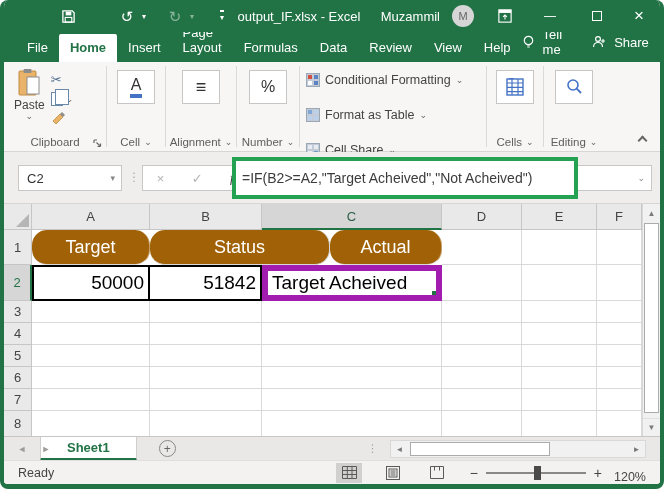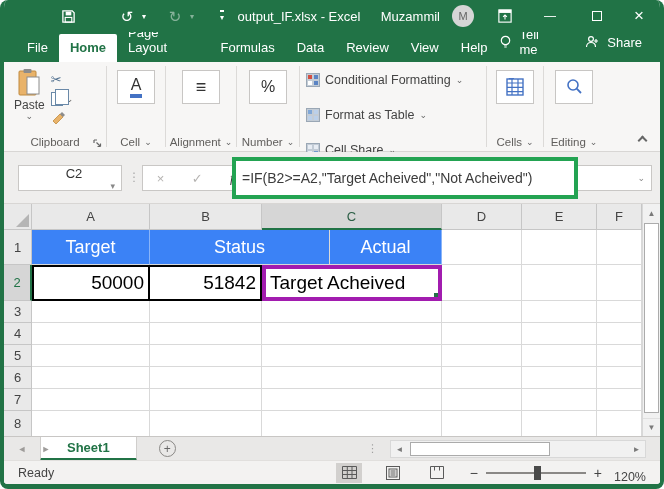--- a/index.html
+++ b/index.html
@@ -48,21 +48,21 @@
   .styles-item { display:flex; align-items:center; gap:5px; font-size:12.5px; color:#444; white-space:nowrap; }
   .mini-grid { width:14px; height:14px; display:grid; grid-template-columns:1fr 1fr; grid-template-rows:1fr 1fr; border:1px solid #9AA7B5; background:#fff; }
   .mini-grid i { border:0.5px solid #C3CCD6; }
   .cf1 { background:#D34F42; } .cf2 { background:#5B84C4; } .cf3 { background:#fff; } .cf4 { background:#5B84C4; }
   .ft i { background:#BBD0EA; } .ft i:nth-child(1){ background:#7FA7D8; }
   .cs i { background:#E8EDF4; } .cs i:nth-child(4){ background:#6F98CB; }
   #collapse-ribbon { position:absolute; right:12px; bottom:8px; width:9px; height:9px; }
   #collapse-ribbon span { display:block; width:7px; height:7px; border:solid #666; border-width:2px 0 0 2px; transform:rotate(45deg); margin-top:3px; }
   
   #formulabar { position:relative; height:52px; background:#EFEEED; border-bottom:1px solid #D8D6D4; }
-  #namebox { position:absolute; left:14px; top:13px; width:104px; height:26px; background:#fff; border:1px solid #C9C7C5; display:flex; align-items:center; font-size:13px; color:#333; padding-left:8px;flex-direction:column; }
+  #namebox { position:absolute; left:14px; top:13px; width:104px; height:26px; background:#fff; border:1px solid #C9C7C5; display:flex; align-items:center; font-size:13px; color:#333; padding-left:8px; }
   #namebox .dd { margin-left:auto; padding-right:6px; color:#888; font-size:9px; }
   #fb-dots { position:absolute; left:124px; top:18px; color:#AAA; font-size:12px; letter-spacing:0; }
   #fxcluster { position:absolute; left:138px; top:13px; width:112px; height:26px; background:#fff; border:1px solid #C9C7C5; display:flex; align-items:center; justify-content:space-around; }
   #fxcluster .g { color:#B5B3B1; font-size:13px; }
   #fxcluster .fx { color:#3B3B3B; font-style:italic; font-size:13px; font-family:"Liberation Serif", serif; }
   #formulafield { position:absolute; left:250px; top:13px; width:398px; height:26px; background:#fff; border:1px solid #C9C7C5; }
   #formulafield .dd { position:absolute; right:6px; top:7px; color:#888; font-size:9px; }
   #formula-annotation { position:absolute; left:228px; top:5px; width:346px; height:42px; border:4px solid #23A352; background:#fff; display:flex; align-items:center; z-index:5; }
   #formula-annotation .ftext { font-size:14px; color:#3C3C3C; padding-left:6px; white-space:nowrap; }
   
@@ -70,26 +70,26 @@
   .gr { display:flex; }
   .c { flex:none; border-right:1px solid #D9D9D9; border-bottom:1px solid #D9D9D9; background:#fff; overflow:hidden; }
   .w0{width:28px;} .w1{width:118px;} .w2{width:112px;} .w3{width:180px;} .w4{width:80px;} .w5{width:75px;} .w6{width:45px;}
   .hc { background:#E9E9E9; border-right:1px solid #C6C6C6; border-bottom:1px solid #C6C6C6; color:#444; font-size:13px; display:flex; align-items:center; justify-content:center; }
   .ghead { height:26px; }
   .r1 { height:35px; } .r2 { height:36px; } .rs { height:22px; } .r8 { height:26px; }
   .corner { position:relative; background:#E9E9E9; border-right:1px solid #C6C6C6; border-bottom:1px solid #C6C6C6; }
   .corner .tri { position:absolute; right:2px; bottom:2px; width:0; height:0; border-left:13px solid transparent; border-bottom:13px solid #B5B5B5; }
   .selcol { background:#D6D6D6; border-bottom:2px solid #217346; color:#2B5E45; }
   .selrow { background:#D6D6D6; border-right:2px solid #217346; color:#217346; }
-  .blue { background:#3b82f6; color:#fff; font-size:18px; display:flex; align-items:center; justify-content:center; border-right:1px solid rgba(255,255,255,.4); border-bottom:1px solid #D9D9D9; }
+  .blue { background:#a16207; color:#fff; font-size:18px; display:flex; align-items:center; justify-content:center; border-right:1px solid rgba(255,255,255,.4); border-bottom:1px solid #D9D9D9;border-radius:15px; }
   .blue.last { border-right:1px solid #D9D9D9; }
   .numcell { font-size:19px; color:#000; display:flex; align-items:center; justify-content:flex-end; padding-right:4px; }
   .bblack { border:2px solid #000; }
   .bblack2 { border:2px solid #000; border-left:none; }
-  .selcell { position:relative; border:4px solid #a21caf; font-size:19px; color:#000; display:flex; align-items:center; padding-left:4px; white-space:nowrap; }
+  .selcell { position:relative; border:6px solid #a21caf; font-size:19px; color:#000; display:flex; align-items:center; padding-left:4px; white-space:nowrap; }
   .fillhandle { position:absolute; right:-2px; bottom:-2px; width:7px; height:7px; background:#217346; border:1.5px solid #fff; }
   
   #vscroll { position:absolute; top:0; right:0; width:18px; height:232px; background:#F1F1F1; border-left:1px solid #D8D8D8; }
   .sbtn { height:18px; display:flex; align-items:center; justify-content:center; font-size:8px; color:#7A7A7A; background:#F1F1F1; }
   #vthumb { position:absolute; top:19px; left:1px; width:15px; height:190px; background:#fff; border:1px solid #ABABAB; }
   #vscroll .down { position:absolute; bottom:0; width:100%; border-top:1px solid #E0E0E0; }
   
   #sheetbar { position:relative; height:24px; background:#E9E8E7; border-top:1px solid #C8C6C4; display:flex; align-items:center; }
   .navarr { width:24px; text-align:center; color:#9E9C9A; font-size:9px; }
   #sheettab { margin-left:36px; height:24px; padding:0 26px; background:#fff; border-right:1px solid #D0CECC; border-left:1px solid #D0CECC; border-bottom:3px solid #217346; color:#217346; font-weight:bold; font-size:13px; display:flex; align-items:center; }
@@ -158,20 +158,21 @@
         <span class="max-box"></span>
       </div>
     <div class="tb-ic winbtn" style="right:6px;">
         <span style="font-size:17px">×</span>
       </div>
   </div>
 
   <div id="tabsrow">
     <div class="rtab">File</div>
     <div class="rtab active">Home</div>
+    <div class="rtab">Insert</div>
     <div class="rtab">Page Layout</div>
     <div class="rtab">Formulas</div>
     <div class="rtab">Data</div>
     <div class="rtab">Review</div>
     <div class="rtab">View</div>
     <div class="rtab">Help</div>
     <div id="tabs-right">
       <span>
         <svg width="13" height="15" viewBox="0 0 12 15">
             <circle cx="6" cy="5.5" r="4.2" fill="none" stroke="#fff" stroke-width="1.2"></circle>

